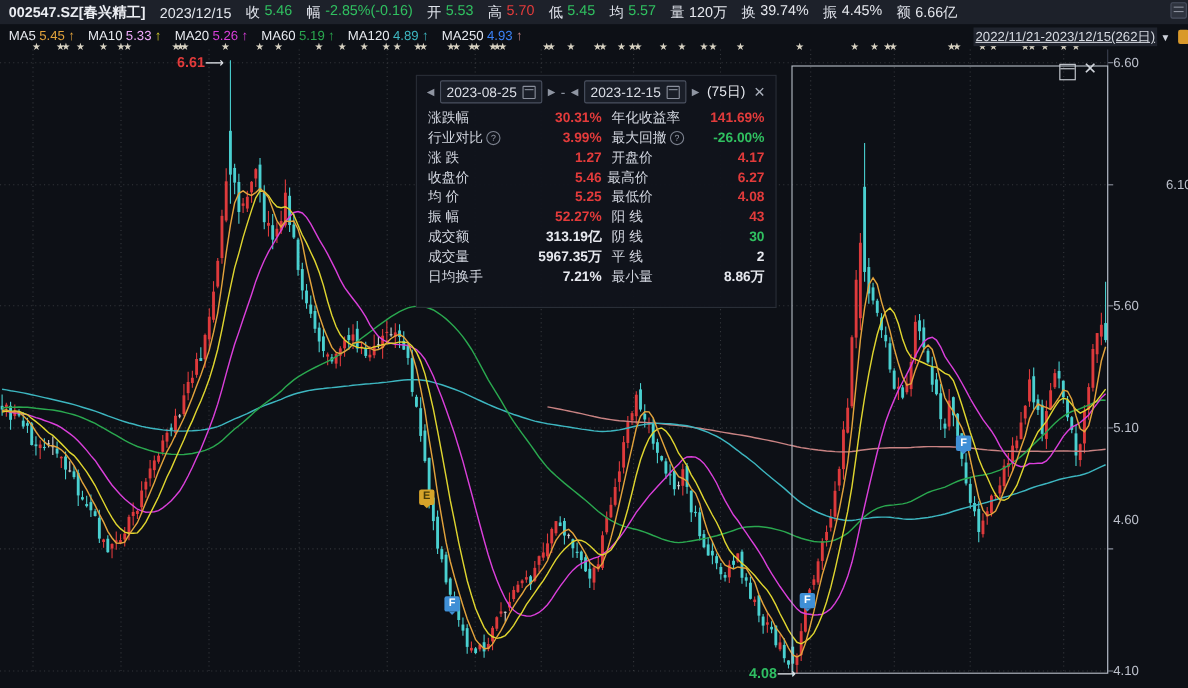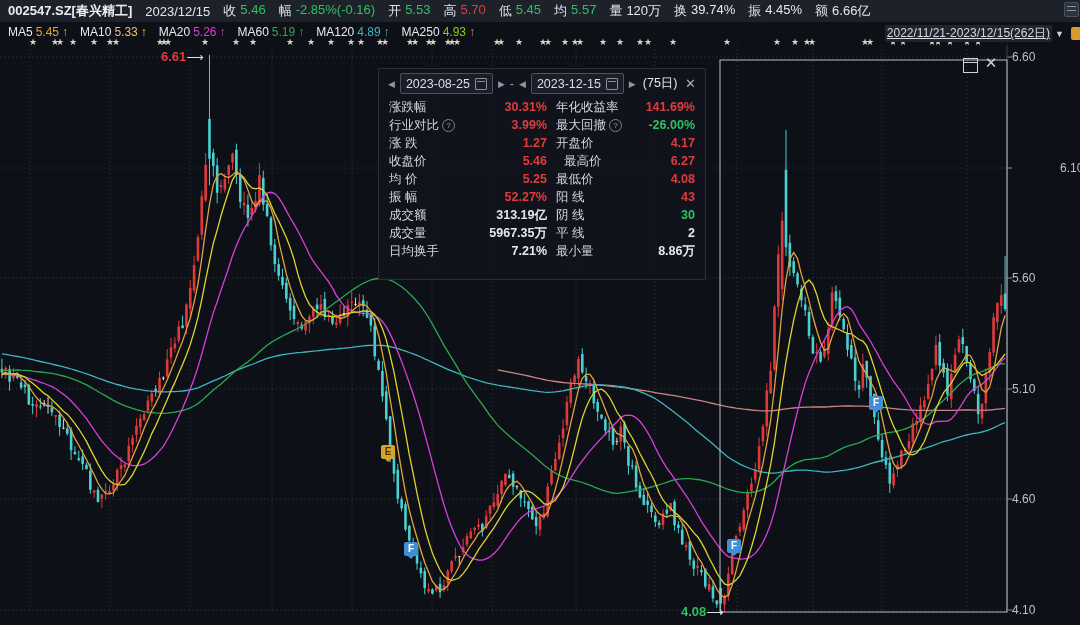--- a/index.html
+++ b/index.html
@@ -684,41 +684,41 @@
   </div>
 
   <div class="mabar" id="mabar">
       <span class="maitem">
         <span class="mal">MA5</span>
         <span style="color: rgb(226, 163, 60);">5.45</span>
         <span style="color: rgb(226, 163, 60);">↑</span>
       </span>
       <span class="maitem">
         <span class="mal">MA10</span>
-        <span style="color: #fdba74;">5.33</span>
+        <span style="color: #f0abfc;">5.33</span>
         <span style="color: rgb(223, 213, 47);">↑</span>
       </span>
       <span class="maitem">
         <span class="mal">MA20</span>
         <span style="color: rgb(218, 63, 218);">5.26</span>
         <span style="color: rgb(218, 63, 218);">↑</span>
       </span>
       <span class="maitem">
         <span class="mal">MA60</span>
         <span style="color: rgb(42, 168, 79);">5.19</span>
         <span style="color: rgb(42, 168, 79);">↑</span>
       </span>
       <span class="maitem">
         <span class="mal">MA120</span>
         <span style="color: rgb(61, 182, 192);">4.89</span>
         <span style="color: rgb(61, 182, 192);">↑</span>
       </span>
       <span class="maitem">
         <span class="mal">MA250</span>
-        <span style="color: #84cc16;">4.93</span>
+        <span style="color: #3b82f6;">4.93</span>
         <span style="color: rgb(201, 131, 131);">↑</span>
       </span>
     </div>
 
   <div class="rangebox">
     <span class="rangetext">2022/11/21-2023/12/15(262日)</span>
     <span class="caret">▼</span>
   </div>
   <div class="cornericon"></div>
   <div class="orangeicon"></div>
@@ -777,21 +777,21 @@
       <span class="star" style="left: 934px;">★</span>
       <span class="star" style="left: 946px;">★</span>
       <span class="star" style="left: 963px;">★</span>
       <span class="star" style="left: 974px;">★</span>
     </div>
   <div id="yaxis">
       <span class="ytick" style="top: 57px;">6.60</span>
       <span class="ytick" style="top: 168px; margin-left: 48px;">6.10</span>
       <span class="ytick" style="top: 278px;">5.60</span>
       <span class="ytick" style="top: 389px;">5.10</span>
-      <span class="ytick" style="top: 499px;">4.60</span>
+      <span class="ytick" style="top: 472px;">4.60</span>
       <span class="ytick" style="top: 610px;">4.10</span>
     </div>
   <div id="anns">
       <div class="ann" style="left: 161px; top: 49px;">
         <span style="color: rgb(226, 59, 59);">6.61</span>
         <span class="arr">⟶</span>
       </div>
       <div class="ann" style="left: 681px; top: 604px;">
         <span style="color: rgb(47, 191, 99);">4.08</span>
         <span class="arr">⟶</span>
@@ -840,21 +840,21 @@
         </div>
         <div class="prow">
           <span class="lbl">涨 跌</span>
           <span class="val red">1.27</span>
           <span class="lbl" style="padding-left:9px">开盘价</span>
           <span class="val red">4.17</span>
         </div>
         <div class="prow">
           <span class="lbl">收盘价</span>
           <span class="val red">5.46</span>
-          <span class="lbl" style="padding-left:17px">最高价</span>
+          <span class="lbl" style="padding-left:5px">最高价</span>
           <span class="val red">6.27</span>
         </div>
         <div class="prow">
           <span class="lbl">均 价</span>
           <span class="val red">5.25</span>
           <span class="lbl" style="padding-left:9px">最低价</span>
           <span class="val red">4.08</span>
         </div>
         <div class="prow">
           <span class="lbl">振 幅</span>

